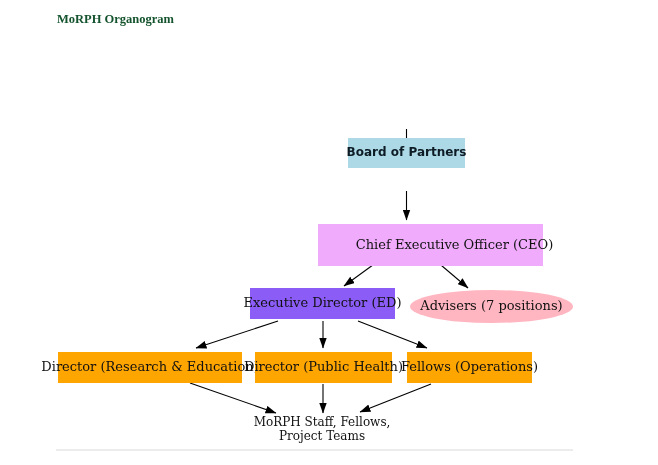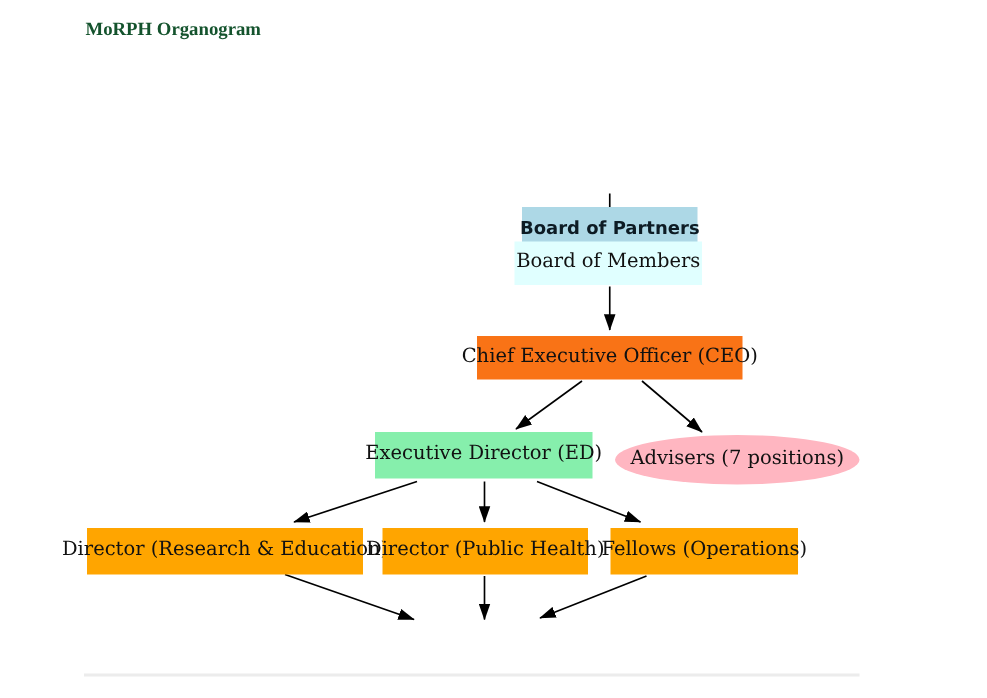--- a/index.html
+++ b/index.html
@@ -39,26 +39,27 @@
     font-weight: 700;
     font-size: 12px;
     color: #0d1b24;
     margin-top: 40px;
   }
   .node-members {
     left: 343px; top: 161px; width: 125px; height: 29px;
     background: #E0FFFF;
   }
   .node-ceo {
-    left: 318px; top: 224px; width: 177px; height: 29px;
-    background: #f97316;
+    left: 318px; top: 224px; width: 177px; height: 42px;
+    background: #f0abfc;
+    padding-left: 48px;
   }
   .node-ed {
     left: 250px; top: 288px; width: 145px; height: 31px;
-    background: #86efac;
+    background: #8b5cf6;
   }
   .node-advisers {
     left: 410px; top: 290px; width: 163px; height: 33px;
     background: #FFB6C1;
     border-radius: 50%;
   }
   .node-dir { background: #FFA500; top: 352px; height: 31px; }
   .node-dir-research  { left: 58px;  width: 184px; }
   .node-dir-public    { left: 255px; width: 137px; }
   .node-dir-operations{ left: 407px; width: 125px; }
@@ -104,30 +105,33 @@
     <line x1="278" y1="321" x2="196" y2="348" marker-end="url(#arrow)"></line>
     <line x1="323" y1="321" x2="323" y2="348" marker-end="url(#arrow)"></line>
     <line x1="358" y1="321" x2="427" y2="348" marker-end="url(#arrow)"></line>
     <line x1="190" y1="383" x2="276" y2="413" marker-end="url(#arrow)"></line>
     <line x1="323" y1="384" x2="323" y2="413" marker-end="url(#arrow)"></line>
     <line x1="431" y1="384" x2="360" y2="412" marker-end="url(#arrow)"></line>
   </svg>
 
   <div class="node node-partners">Board of Partners</div>
 
-  <div class="node node-members">Board of Members</div>
 
   <div class="node node-ceo">Chief Executive Officer (CEO)</div>
 
   <div class="node node-ed">Executive Director (ED)</div>
 
   <div class="node node-advisers">Advisers (7 positions)</div>
 
   <div class="node node-dir node-dir-research">Director (Research &amp; Education)</div>
 
   <div class="node node-dir node-dir-public">Director (Public Health)</div>
 
   <div class="node node-dir node-dir-operations">Fellows (Operations)</div>
 
+  <div class="node node-staff">
+    <span>MoRPH Staff, Fellows,</span>
+    <span>Project Teams</span>
+  </div>
 
   <div class="bottom-divider"></div>
 
 </div>
 
 </body></html>

